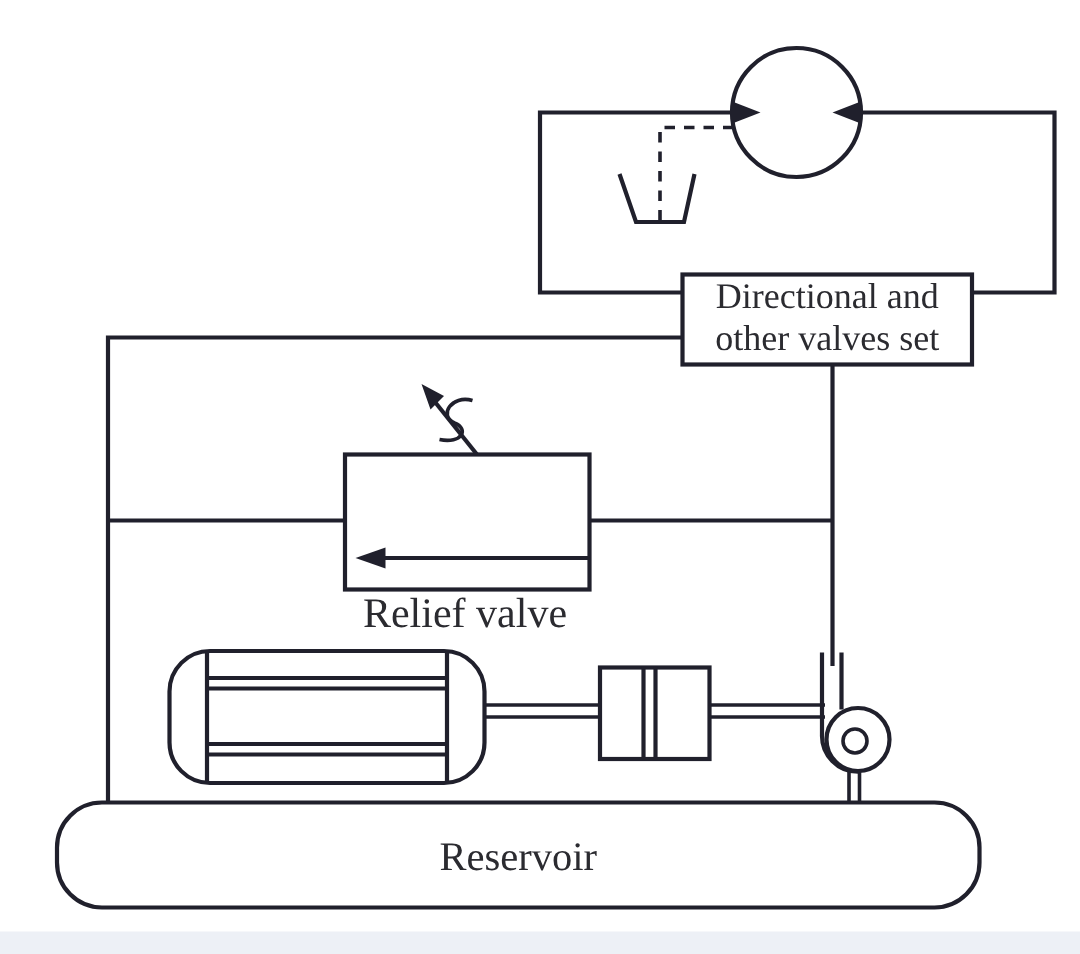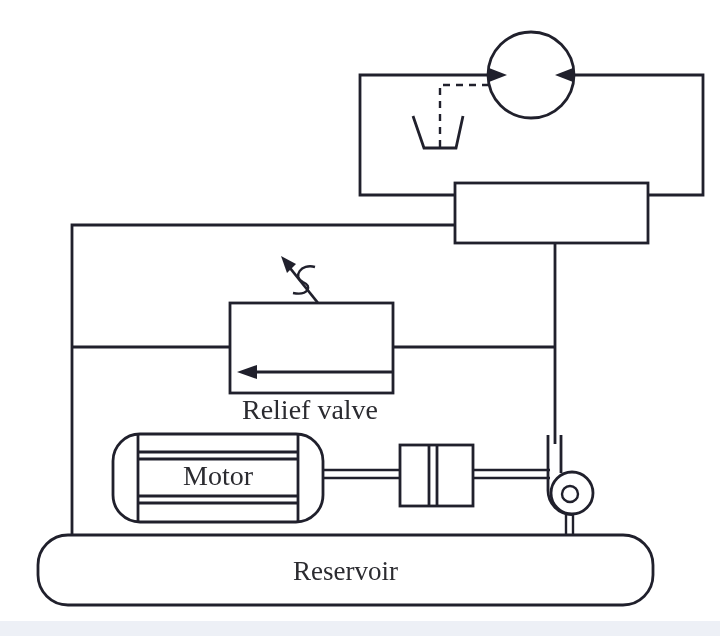--- a/index.html
+++ b/index.html
@@ -125,22 +125,23 @@
       <path d="M 566,514 L 566,535"></path>
       <path d="M 573,514 L 573,535"></path>
     </g>
 
     <g>
       <rect x="38" y="535" width="615" height="70" rx="30" fill="#ffffff"></rect>
     </g>
   </svg>
 
 
+  <div class="lbl lbl-dir lbl-dir1">Directional and</div>
+  <div class="lbl lbl-dir lbl-dir2">other valves set</div>
 
   <div class="lbl lbl-relief">Relief valve</div>
 
-  <div class="lbl lbl-motor">Motor</div>
 
 
   <div class="lbl lbl-reservoir">Reservoir</div>
 
   <div class="footer-band"></div>
 </div>
 
 </body></html>

